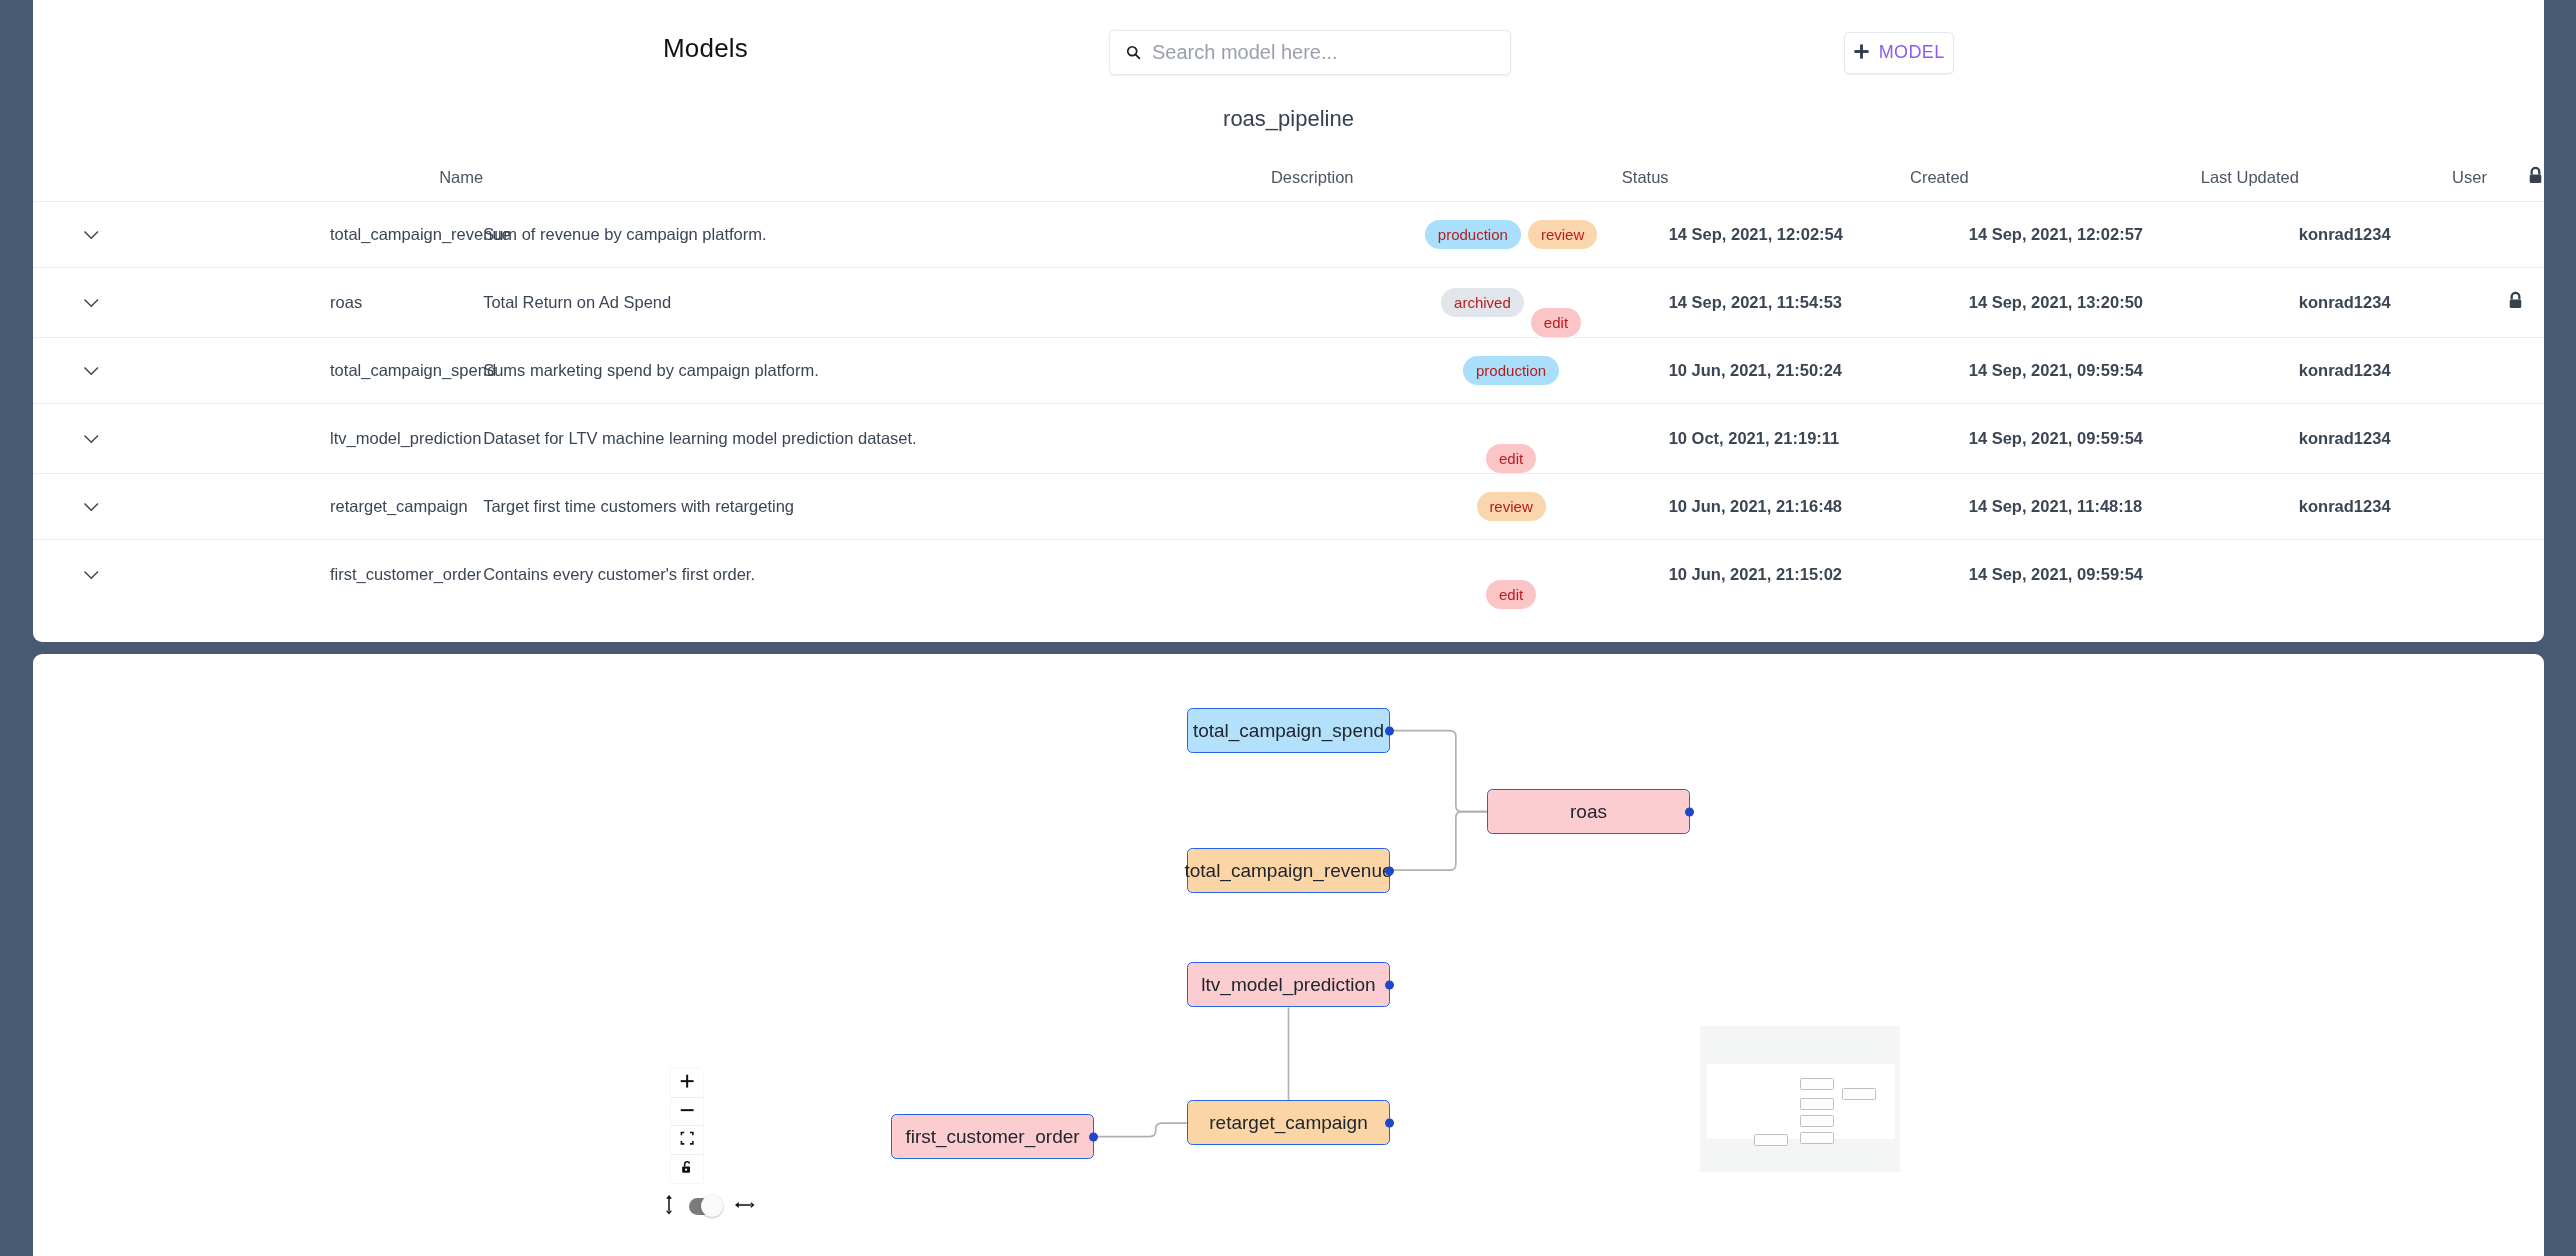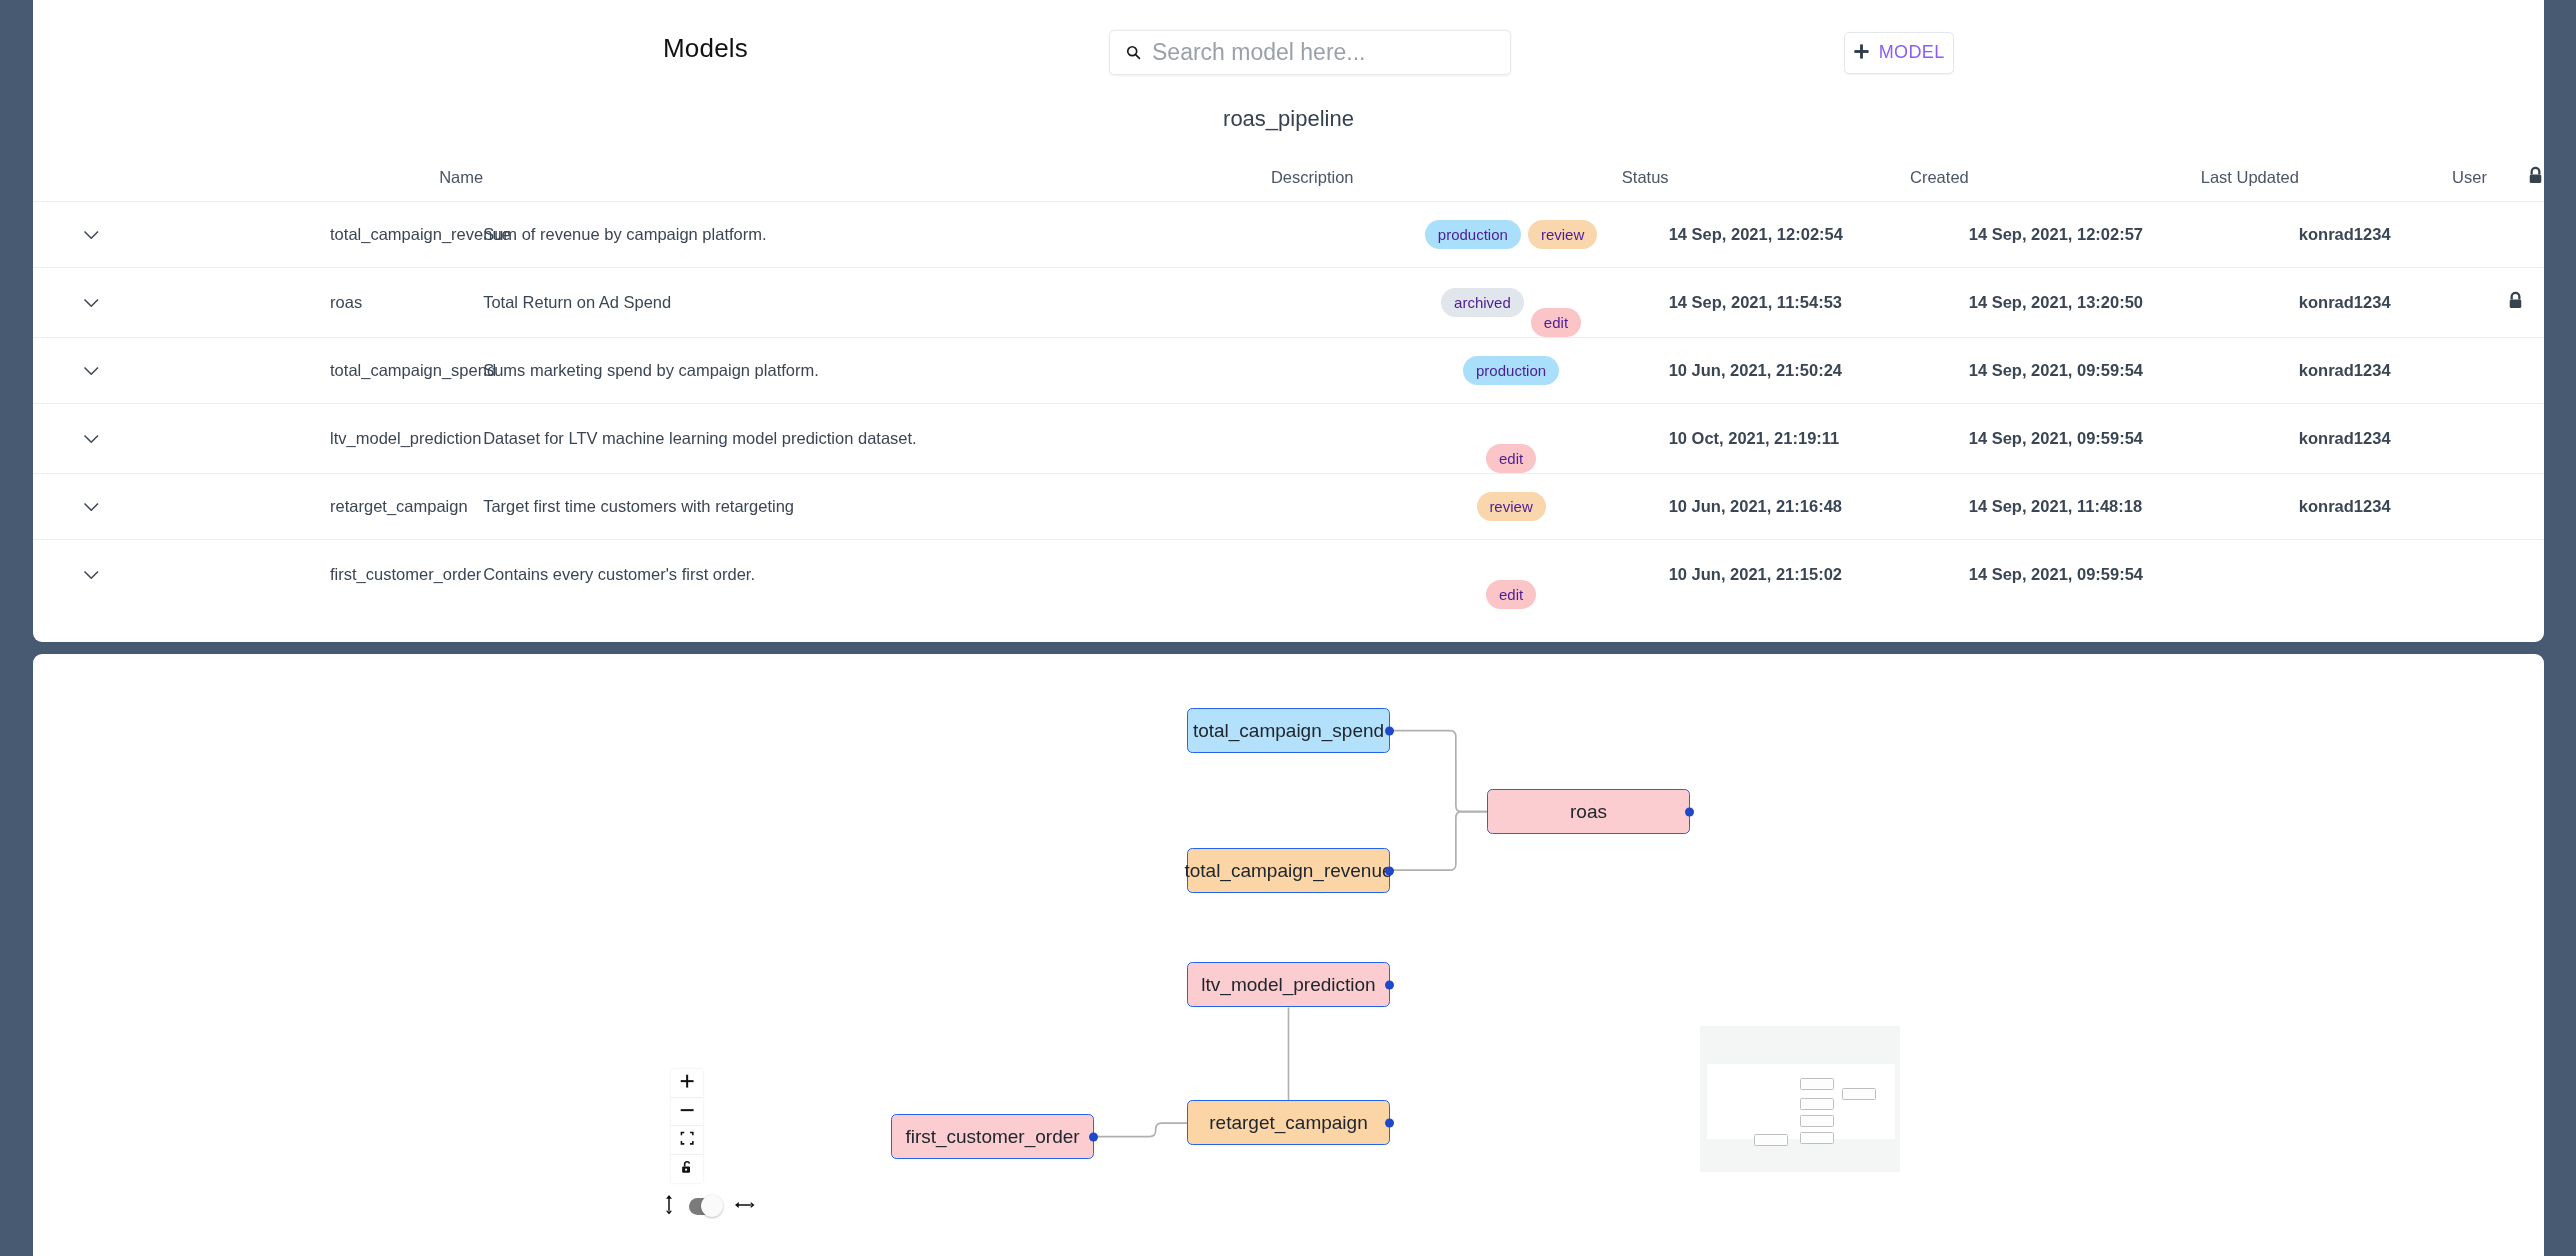--- a/index.html
+++ b/index.html
@@ -73,21 +73,21 @@
   }
   #search-icon {
     margin-left: 15px;
     margin-right: 10.5px;
     display: flex;
     align-items: center;
   }
   #search-input {
     border: none;
     outline: none;
-    font-size: 23px;
+    font-size: 20px;
     font-family: "Liberation Sans", sans-serif;
     color: #444c56;
     background: transparent;
     width: 323px;
     padding: 0;
   }
   #search-input::placeholder { color: #9aa0aa; }
 
   #add-model-button {
     position: absolute;
@@ -176,21 +176,21 @@
 
   .badges { display: flex; justify-content: center; align-items: center; gap: 7.5px; }
   .badge {
     display: inline-flex;
     align-items: center;
     justify-content: center;
     height: 29px;
     padding: 0 12.8px;
     border-radius: 15px;
     font-size: 15px;
-    color: #4c1d95;
+    color: #b91c1c;
     white-space: nowrap;
   }
   .badge-production { background: #aadffb; }
   .badge-review     { background: #fad6ac; }
   .badge-archived   { background: #e1e5ec; }
   .badge-edit       { background: #fbc5c8; margin-top: 40px; }
   .node {
     position: absolute;
     border: 1.5px solid #2563eb;
     border-radius: 5.3px;

